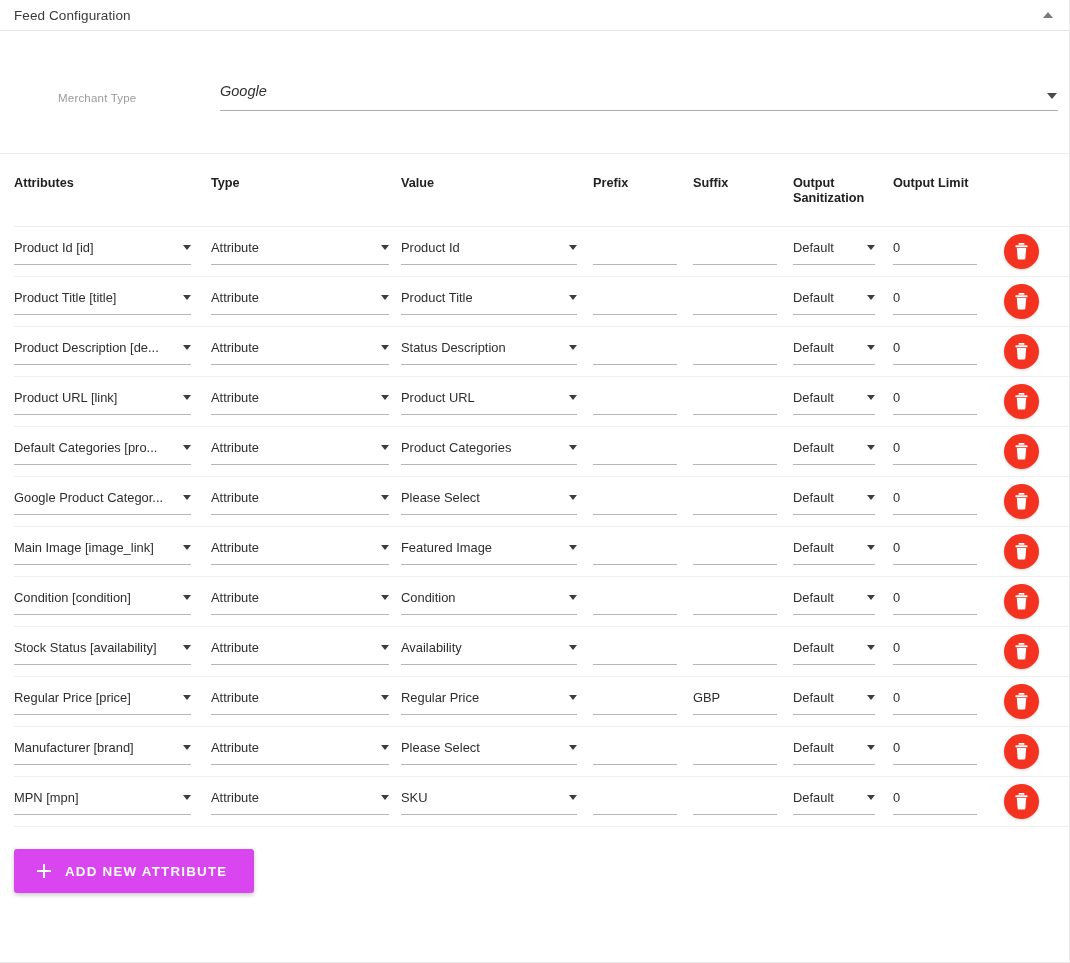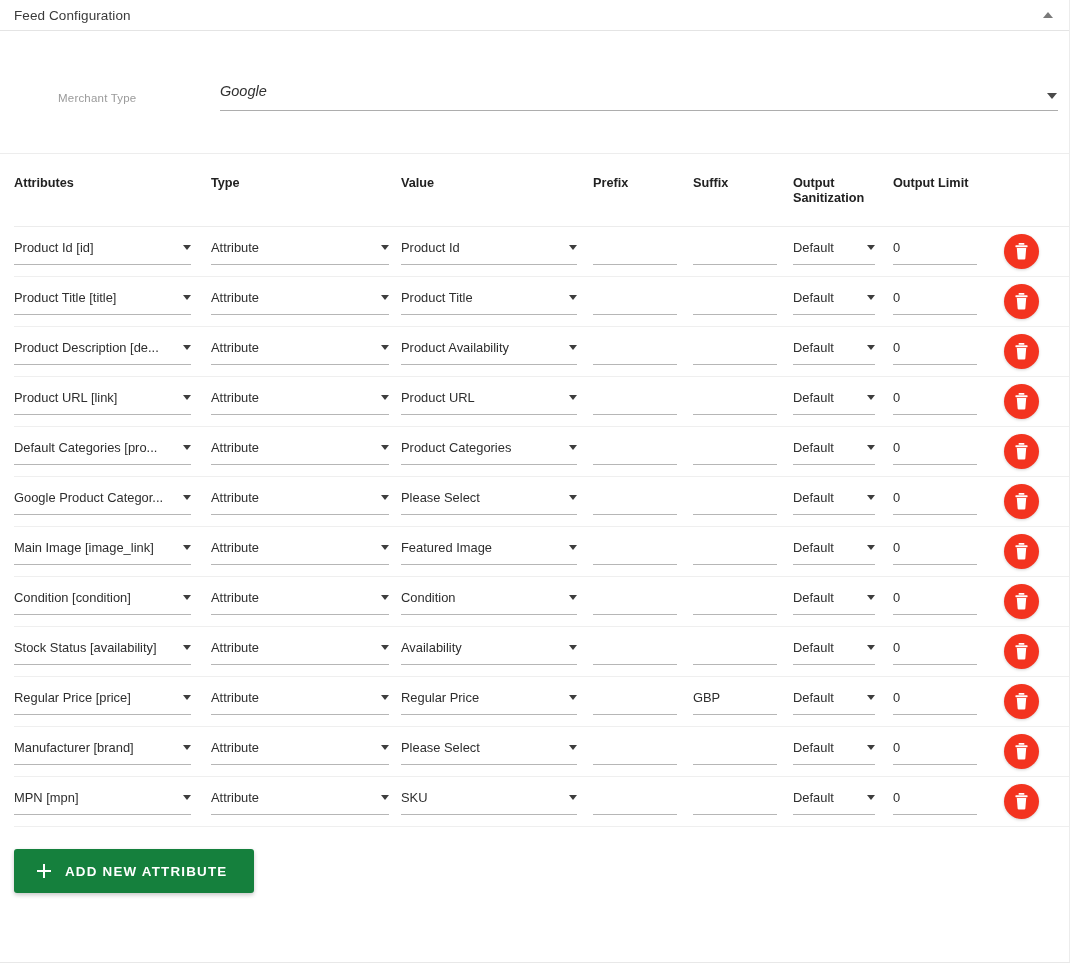--- a/index.html
+++ b/index.html
@@ -211,21 +211,21 @@
   .del-btn svg { display: block; }
 
   
   .addbar {
     padding: 22px 14px 0 14px;
   }
   .add-btn {
     display: inline-flex;
     align-items: center;
     gap: 13px;
-    background: #15803d;
+    background: #d946ef;
     color: #ffffff;
     border: none;
     border-radius: 3px;
     padding: 0 27px 0 22px;
     height: 44px;
     font-size: 13.4px;
     font-weight: bold;
     letter-spacing: 1.2px;
     cursor: pointer;
     box-shadow: 0 2px 4px rgba(0,0,0,0.22);
@@ -404,21 +404,21 @@
               </div>
             </td>
             <td class="col-type">
               <div class="cell-field f-type">
                 <span class="cf-text">Attribute</span>
                 <span class="cf-caret"></span>
               </div>
             </td>
             <td class="col-value">
               <div class="cell-field f-value">
-                <span class="cf-text">Product Availability</span>
+                <span class="cf-text">Status Description</span>
                 <span class="cf-caret"></span>
               </div>
             </td>
             <td class="col-prefix">
               <div class="cell-field f-prefix no-caret">
                 <span class="cf-text"></span>
               </div>
             </td>
             <td class="col-suffix">
               <div class="cell-field f-suffix no-caret">

